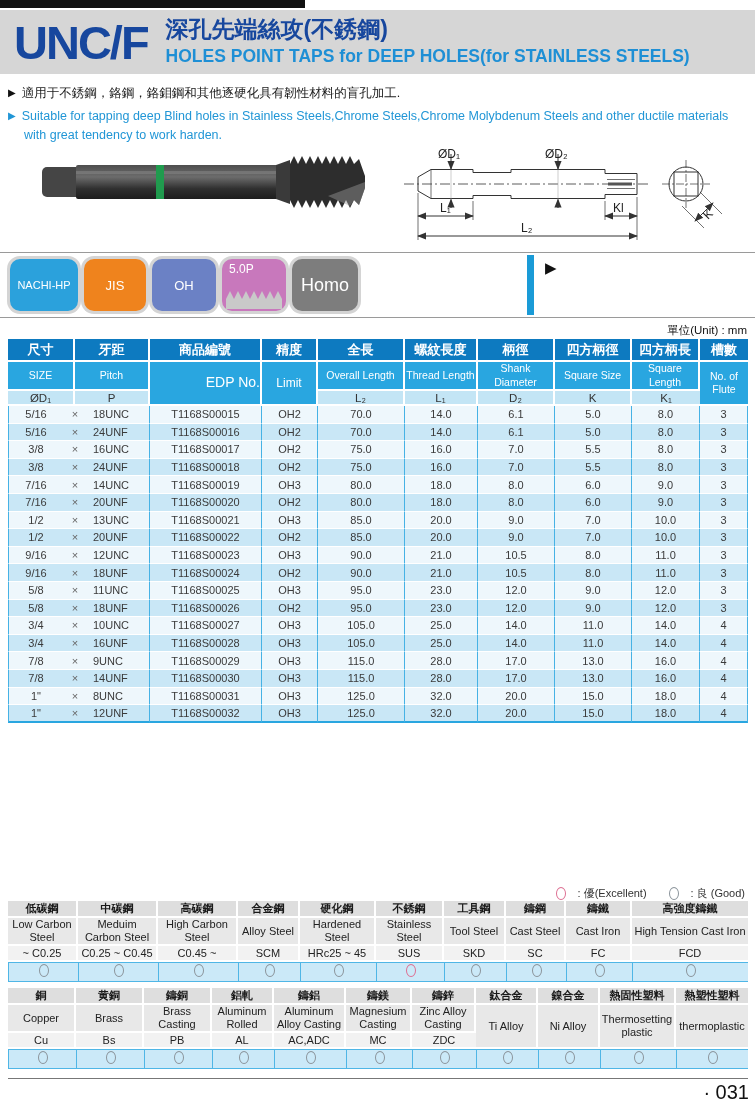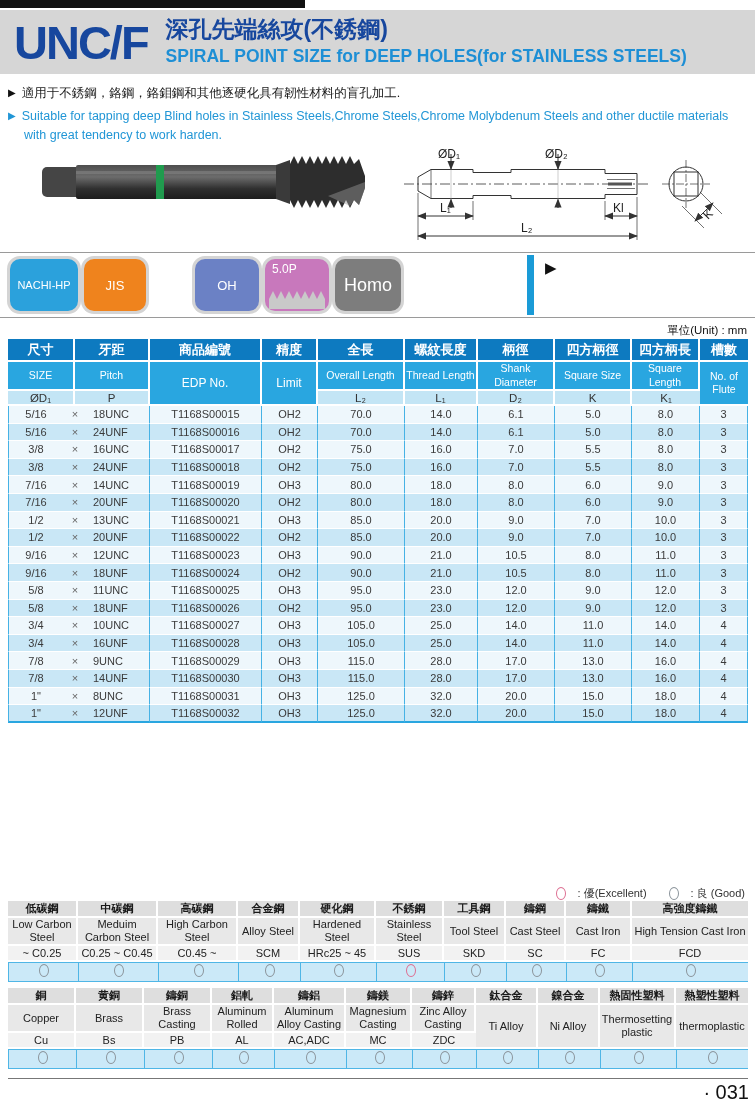--- a/index.html
+++ b/index.html
@@ -36,21 +36,21 @@
   .tri-marker { position:absolute; left:545px; top:6px; font-size:15px; color:#111; }
 
   .unit { position:absolute; right:8px; top:323px; font-size:11.5px; color:#111;text-align:right; }
 
   table.spec { position:absolute; left:8px; top:339px; width:740px; border-collapse:separate; border-spacing:0; table-layout:fixed; }
   table.spec th, table.spec td { text-align:center; vertical-align:middle; overflow:hidden; }
   .spec .h1 th { background:#0d7ac0; color:#fff; font-size:13px; font-weight:700; height:23px;
                  border-right:2px solid #fff; border-bottom:2px solid #fff; }
   .spec .h2 th { background:#29a6e0; color:#fff; font-size:10.5px; font-weight:400; height:29px; line-height:1.25;
                  border-right:2px solid #fff; border-bottom:2px solid #fff; }
-  .spec .h2 th.edp { font-size:12px; }
+  .spec .h2 th.edp { font-size:14px;text-align:right; }
   .spec .h2 th.lim { font-size:12px; }
   .spec .h3 th { background:#c3e5f5; color:#333; font-size:11.5px; font-weight:400; height:15px;
                  border-right:2px solid #fff; border-bottom:2px solid #fff; }
   .spec th:last-child { border-right:none; }
   .spec tbody td { font-size:11px; color:#3a3a3a; height:17.6px;
                    border-right:1px solid #46b2e5; border-bottom:1px solid #fff; }
   .spec tbody td:first-child { border-left:1px solid #46b2e5; }
   .spec tbody tr:nth-child(odd) td { background:#eef7fc; }
   .spec tbody tr:nth-child(even) td { background:#c9e7f6; }
   .spec tbody tr:last-child td { border-bottom:2px solid #29a6e0; }
@@ -82,21 +82,21 @@
 <body>
 
 <div id="page">
 
   <div class="topbar"></div>
 
   <div class="band">
     <div class="series">UNC/F</div>
     <div class="titles">
       <div class="title-zh">深孔先端絲攻(不銹鋼)</div>
-      <div class="title-en">SPIRAL POINT SIZE for DEEP HOLES(for STAINLESS STEELS)</div>
+      <div class="title-en">HOLES POINT TAPS for DEEP HOLES(for STAINLESS STEELS)</div>
     </div>
   </div>
 
   <div class="bullet bullet-zh"><span class="mk">▶</span><span>適用于不銹鋼，鉻鋼，鉻鉬鋼和其他逐硬化具有韌性材料的盲孔加工.</span></div>
 
   <div class="bullet bullet-en"><span class="mk">▶</span><span>Suitable for tapping deep Blind holes in Stainless Steels,Chrome Steels,Chrome Molybdenum Steels and other ductile materials with great tendency to work harden.</span></div>
 
   <svg class="photo" width="360" height="96" viewBox="0 0 360 96">
     <defs>
       <linearGradient id="gBody" x1="0" y1="0" x2="0" y2="1">
@@ -158,21 +158,21 @@
   </svg>
 
   <div class="badge-row">
     <div class="badge-list">
         <div class="badge" style="background: rgb(43, 161, 220); width: 68px; font-size: 11px;">
           <span class="blabel2">NACHI-HP</span>
         </div>
         <div class="badge" style="background: rgb(239, 131, 29); width: 62px; font-size: 13px;">
           <span class="blabel2">JIS</span>
         </div>
-        <div class="badge" style="background: rgb(107, 129, 197); width: 64px; font-size: 13px; margin-left: 43px;">
+        <div class="badge" style="background: rgb(107, 129, 197); width: 64px; font-size: 13px;">
           <span class="blabel2">OH</span>
         </div>
         <div class="badge badge-profile" style="background: rgb(200, 120, 188); width: 64px; font-size: 12px;">
           <span class="blabel">5.0P</span>
           <svg width="56" height="22" viewBox="0 0 56 22">
             <path d="M0,22 L0,12 L4,4 L8,12 L12,4 L16,12 L20,4 L24,12 L28,4 L32,12 L36,4 L40,12 L44,4 L48,12 L52,4 L56,12 L56,22 Z" fill="#c9c9c9"></path>
           </svg>
         </div>
         <div class="badge" style="background: rgb(125, 125, 125); width: 66px; font-size: 18px;">
           <span class="blabel2">Homo</span>

